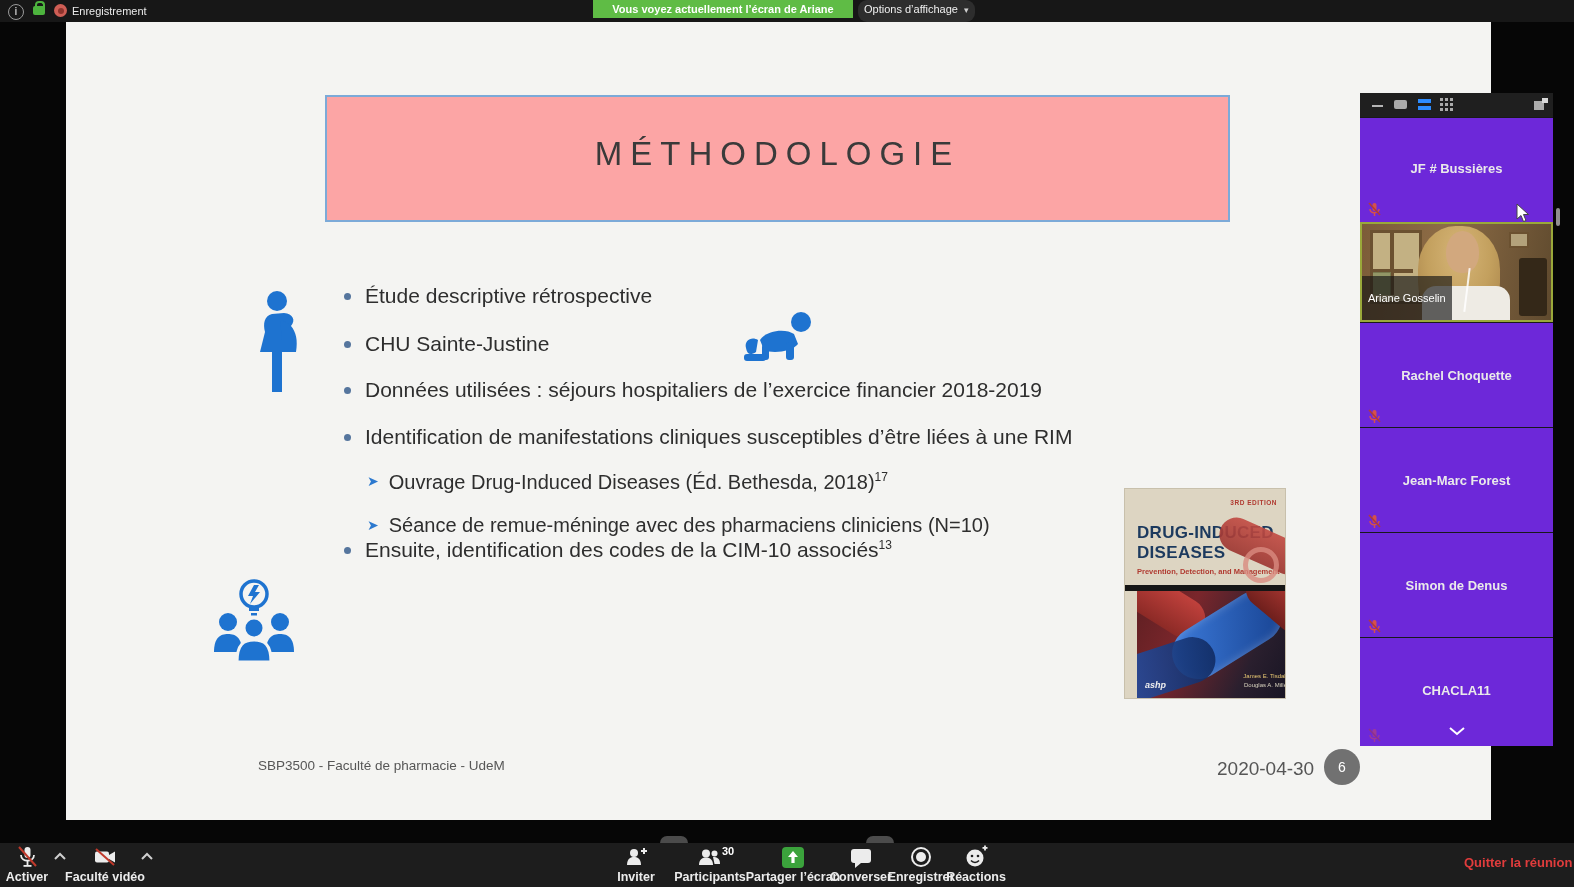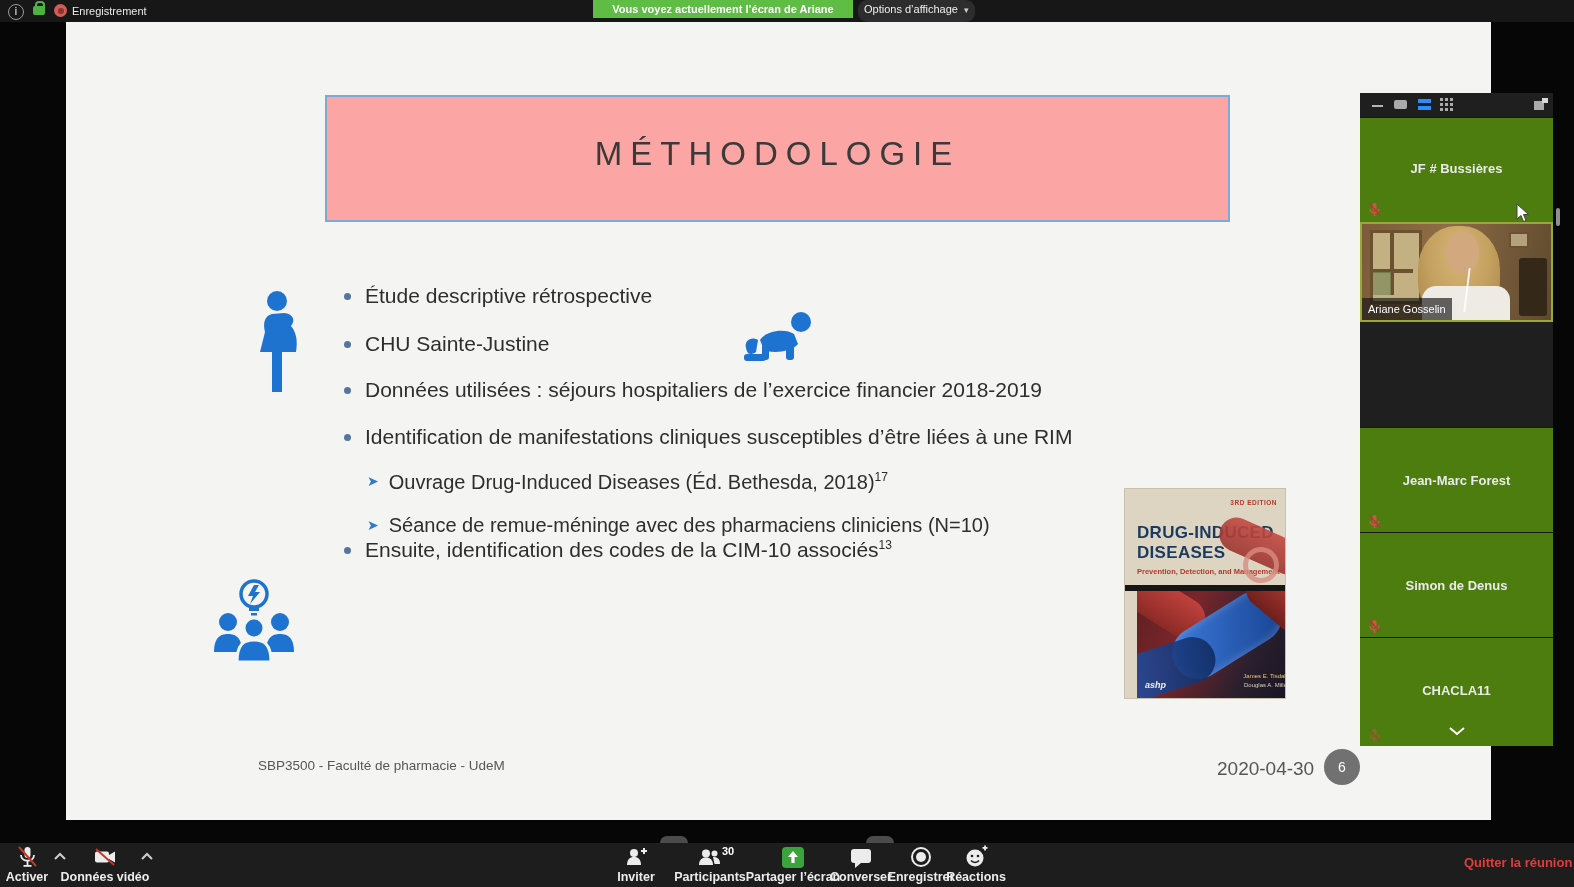--- a/index.html
+++ b/index.html
@@ -49,36 +49,36 @@
 
   
   .panel{left:1360px;top:93px;width:193px;height:652px;background:#1f1f1f;}
   .p-head{left:0;top:0;width:193px;height:24px;background:#1f1f1f;}
   .min-ic{left:12px;top:12px;width:11px;height:2px;background:#b5b5b5;}
   .spk-ic{left:34px;top:7px;width:13px;height:9px;background:#ababab;border-radius:2px;}
   .gal-ic{left:58px;top:6px;width:13px;height:11px;}
   .gal-ic i{position:absolute;left:0;width:13px;height:4px;background:#2d8cff;display:block;}
   .grid-ic{left:80px;top:5px;}
   .pop-ic{left:174px;top:5px;}
-  .tile{position:absolute;left:0;width:193px;background:#4d7c0f;border-top:1px solid #191919;}
+  .tile{position:absolute;left:0;width:193px;background:#6d28d9;border-top:1px solid #191919;}
   .t-name{position:absolute;left:0;width:100%;text-align:center;color:#eaeaea;font-size:13px;font-weight:700;}
   .mic-mute{position:absolute;left:8px;}
   .vtile{position:absolute;left:0;top:129px;width:189px;height:96px;border:2px solid #9aa83a;background:#6d5233;overflow:hidden;}
   .vt-bg{left:0;top:0;width:100%;height:100%;background:linear-gradient(100deg,#7c5c38,#8d6c46 40%,#5f4a2e);}
   .vt-win{left:8px;top:6px;width:46px;height:68px;background:#c3b183;border:3px solid #6b5130;}
   .vt-win:before{content:"";position:absolute;left:17px;top:0;width:4px;height:62px;background:#6b5130;}
   .vt-win:after{content:"";position:absolute;left:0;top:36px;width:40px;height:4px;background:#6b5130;}
   .vt-green{left:11px;top:48px;width:18px;height:23px;background:#7d8a5a;opacity:.7;}
   .vt-furn{right:4px;top:34px;width:28px;height:58px;background:#342818;border-radius:3px;}
   .vt-frame{right:22px;top:8px;width:16px;height:12px;background:#b3a27b;border:2px solid #6b5130;}
   .vt-hair{left:56px;top:2px;width:82px;height:94px;background:radial-gradient(ellipse at 50% 30%,#d6b577 0%,#c3a05e 55%,#a8834a 100%);border-radius:46% 46% 40% 40%;}
   .vt-face{left:84px;top:7px;width:33px;height:42px;background:#d2a87e;border-radius:50% 50% 45% 45%;}
   .vt-shirt{left:60px;top:62px;width:88px;height:36px;background:#eeebe4;border-radius:14px 14px 0 0;}
   .vt-wire{left:104px;top:44px;width:2px;height:44px;background:rgba(255,255,255,.85);transform:rotate(7deg);}
-  .vt-tag{left:0;bottom:0;padding:5px 6px;background:rgba(20,20,20,.65);color:#fff;font-size:11px;}
+  .vt-tag{left:0;bottom:0;padding:16px 6px;background:rgba(20,20,20,.65);color:#fff;font-size:11px;}
   .p-chev{left:0;top:629px;width:193px;height:23px;text-align:center;}
   .scroll-thumb{left:1556px;top:208px;width:4px;height:18px;background:#8f8f8f;border-radius:2px;}
 
   
   .toolbar{left:0;top:843px;width:1574px;height:44px;background:#1d1d1d;}
   .arc{position:absolute;top:836px;width:28px;height:7px;background:#4b4b4b;border-radius:14px 14px 0 0;}
   .tb-ic{position:absolute;top:845px;width:24px;height:24px;}
   .tb-lab{position:absolute;top:870px;transform:translateX(-50%);font-size:12.5px;font-weight:700;color:#ececec;white-space:nowrap;}
   .tb-chev{position:absolute;top:851px;width:16px;height:12px;}
   .count{position:absolute;left:722px;top:845px;font-size:11px;font-weight:700;color:#fff;}
@@ -227,20 +227,29 @@
       <div class="abs vt-green"></div>
       <div class="abs vt-furn"></div>
       <div class="abs vt-frame"></div>
       <div class="abs vt-hair"></div>
       <div class="abs vt-face"></div>
       <div class="abs vt-shirt"></div>
       <div class="abs vt-wire"></div>
       <div class="abs vt-tag">Ariane Gosselin</div>
     </div>
 
+    <div class="tile" style="top:229px;height:105px">
+      <div class="t-name" style="top:45px">Rachel Choquette</div>
+      <svg class="mic-mute" style="top:86px" width="13" height="15" viewBox="0 0 13 15">
+          <rect x="4.5" y="1" width="4" height="8" rx="2" fill="#d5514d"></rect>
+          <path d="M2 7 C2 12 11 12 11 7" stroke="#d5514d" stroke-width="1.4" fill="none"></path>
+          <rect x="5.8" y="11" width="1.4" height="3" fill="#d5514d"></rect>
+          <line x1="1" y1="1" x2="12" y2="13" stroke="#b03c36" stroke-width="1.6"></line>
+        </svg>
+    </div>
     <div class="tile" style="top:334px;height:105px">
       <div class="t-name" style="top:45px">Jean-Marc Forest</div>
       <svg class="mic-mute" style="top:86px" width="13" height="15" viewBox="0 0 13 15">
           <rect x="4.5" y="1" width="4" height="8" rx="2" fill="#d5514d"></rect>
           <path d="M2 7 C2 12 11 12 11 7" stroke="#d5514d" stroke-width="1.4" fill="none"></path>
           <rect x="5.8" y="11" width="1.4" height="3" fill="#d5514d"></rect>
           <line x1="1" y1="1" x2="12" y2="13" stroke="#b03c36" stroke-width="1.6"></line>
         </svg>
     </div>
     <div class="tile" style="top:439px;height:105px">
@@ -289,21 +298,21 @@
   <div class="tb-lab" style="left:27px">Activer</div>
   <svg class="tb-chev" style="left:52px" viewBox="0 0 16 12">
       <path d="M3 8 L8 3 L13 8" stroke="#cfcfcf" stroke-width="2" fill="none"></path>
     </svg>
 
   <svg class="tb-ic" style="left:93px" viewBox="0 0 24 24">
     <rect x="2" y="6.5" width="14" height="11" rx="2" fill="#ececec"></rect>
       <path d="M16 10 L22 6.5 L22 17.5 L16 14 Z" fill="#ececec"></path>
       <line x1="3" y1="4" x2="21" y2="20" stroke="#c0392b" stroke-width="2"></line>
   </svg>
-  <div class="tb-lab" style="left:105px">Données vidéo</div>
+  <div class="tb-lab" style="left:105px">Faculté vidéo</div>
   <svg class="tb-chev" style="left:139px" viewBox="0 0 16 12">
       <path d="M3 8 L8 3 L13 8" stroke="#cfcfcf" stroke-width="2" fill="none"></path>
     </svg>
 
   <svg class="tb-ic" style="left:624px" viewBox="0 0 24 24">
     <circle cx="10" cy="8" r="4" fill="#ececec"></circle>
       <path d="M3 20 C3 13.5 7 12 10 12 C13 12 17 13.5 17 20 Z" fill="#ececec"></path>
       <rect x="17" y="5" width="6" height="2" fill="#ececec"></rect>
       <rect x="19" y="3" width="2" height="6" fill="#ececec"></rect>
   </svg>

